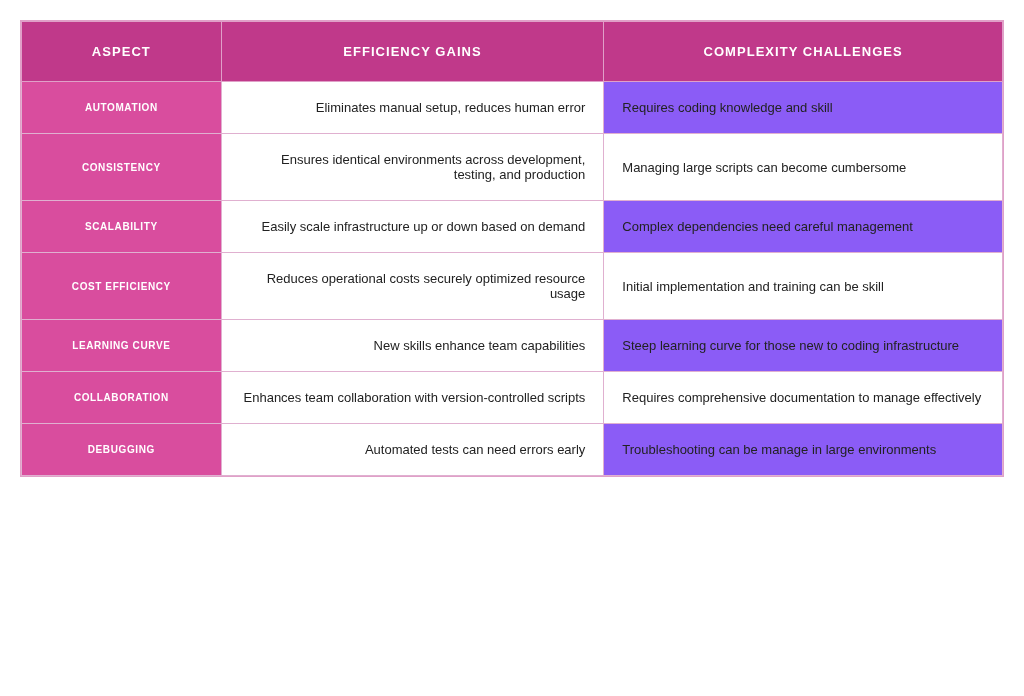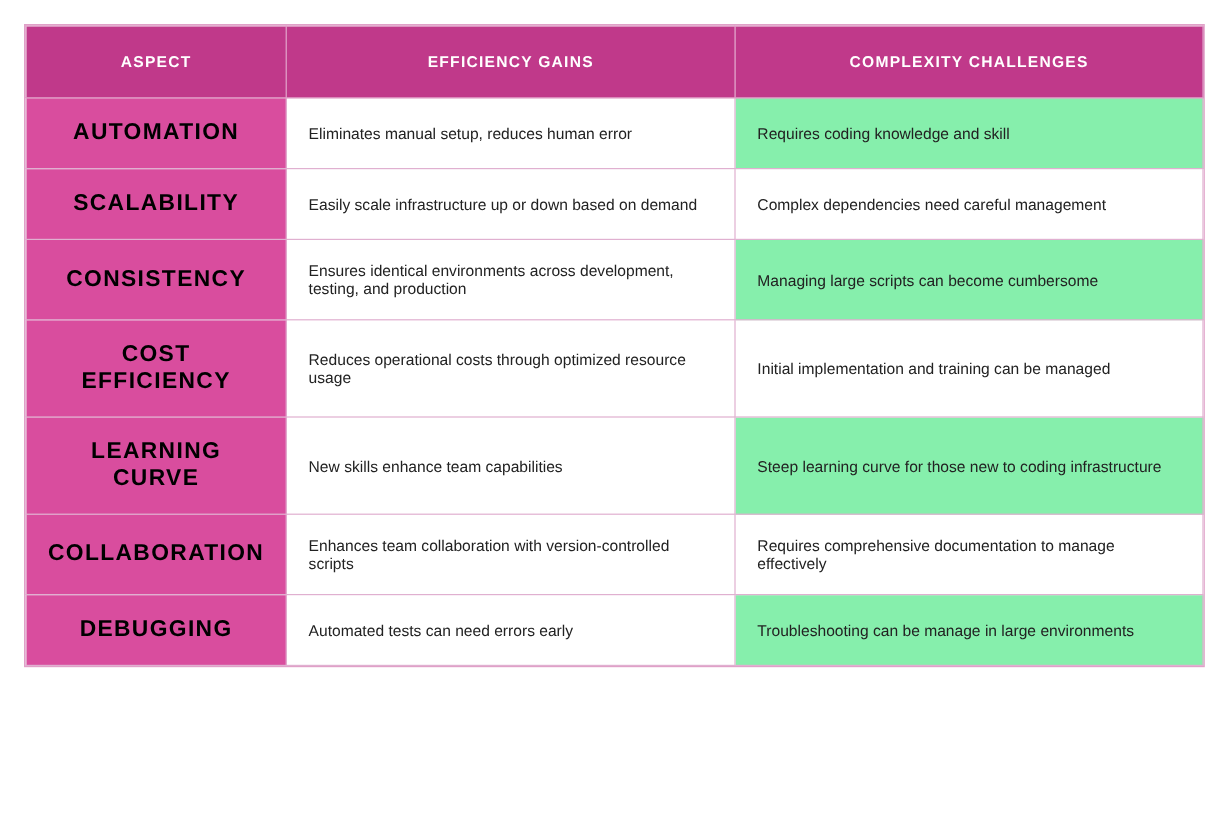--- a/index.html
+++ b/index.html
@@ -35,35 +35,36 @@
     }
     tbody tr td {
       padding: 18px 18px;
       border: 1px solid #e0b0d0;
       font-size: 13px;
       color: #222;
       vertical-align: middle;
     }
     tbody tr td:first-child {
       background-color: #d94d9e;
-      color: #000000;
+      color: #ffffff;
       font-weight: 700;
-      font-size: 19px;
+      font-size: 10px;
       letter-spacing: 0.06em;
       text-transform: uppercase;
       text-align: center;
       width: 200px;
     }
     tbody tr td:nth-child(2) {
       width: 384px;
       background-color: #fff;
+      text-align: right;
     }
     tbody tr td:nth-child(3) {
       width: 400px;
-      background-color: #86efac;
+      background-color: #8b5cf6;
     }
     tbody tr:nth-child(even) td:nth-child(2),
     tbody tr:nth-child(even) td:nth-child(3) {
       background-color: #fff;
     }
   </style>
 </head>
 <body>
 
 <div class="table-container">
@@ -75,33 +76,33 @@
         <th>COMPLEXITY CHALLENGES</th>
       </tr>
     </thead>
     <tbody id="table-body">
     <tr>
           <td>AUTOMATION</td>
           <td>Eliminates manual setup, reduces human error</td>
           <td>Requires coding knowledge and skill</td>
         </tr>
         <tr>
+          <td>CONSISTENCY</td>
+          <td>Ensures identical environments across development, testing, and production</td>
+          <td>Managing large scripts can become cumbersome</td>
+        </tr>
+        <tr>
           <td>SCALABILITY</td>
           <td>Easily scale infrastructure up or down based on demand</td>
           <td>Complex dependencies need careful management</td>
         </tr>
         <tr>
-          <td>CONSISTENCY</td>
-          <td>Ensures identical environments across development, testing, and production</td>
-          <td>Managing large scripts can become cumbersome</td>
-        </tr>
-        <tr>
           <td>COST EFFICIENCY</td>
-          <td>Reduces operational costs through optimized resource usage</td>
-          <td>Initial implementation and training can be managed</td>
+          <td>Reduces operational costs securely optimized resource usage</td>
+          <td>Initial implementation and training can be skill</td>
         </tr>
         <tr>
           <td>LEARNING CURVE</td>
           <td>New skills enhance team capabilities</td>
           <td>Steep learning curve for those new to coding infrastructure</td>
         </tr>
         <tr>
           <td>COLLABORATION</td>
           <td>Enhances team collaboration with version-controlled scripts</td>
           <td>Requires comprehensive documentation to manage effectively</td>

